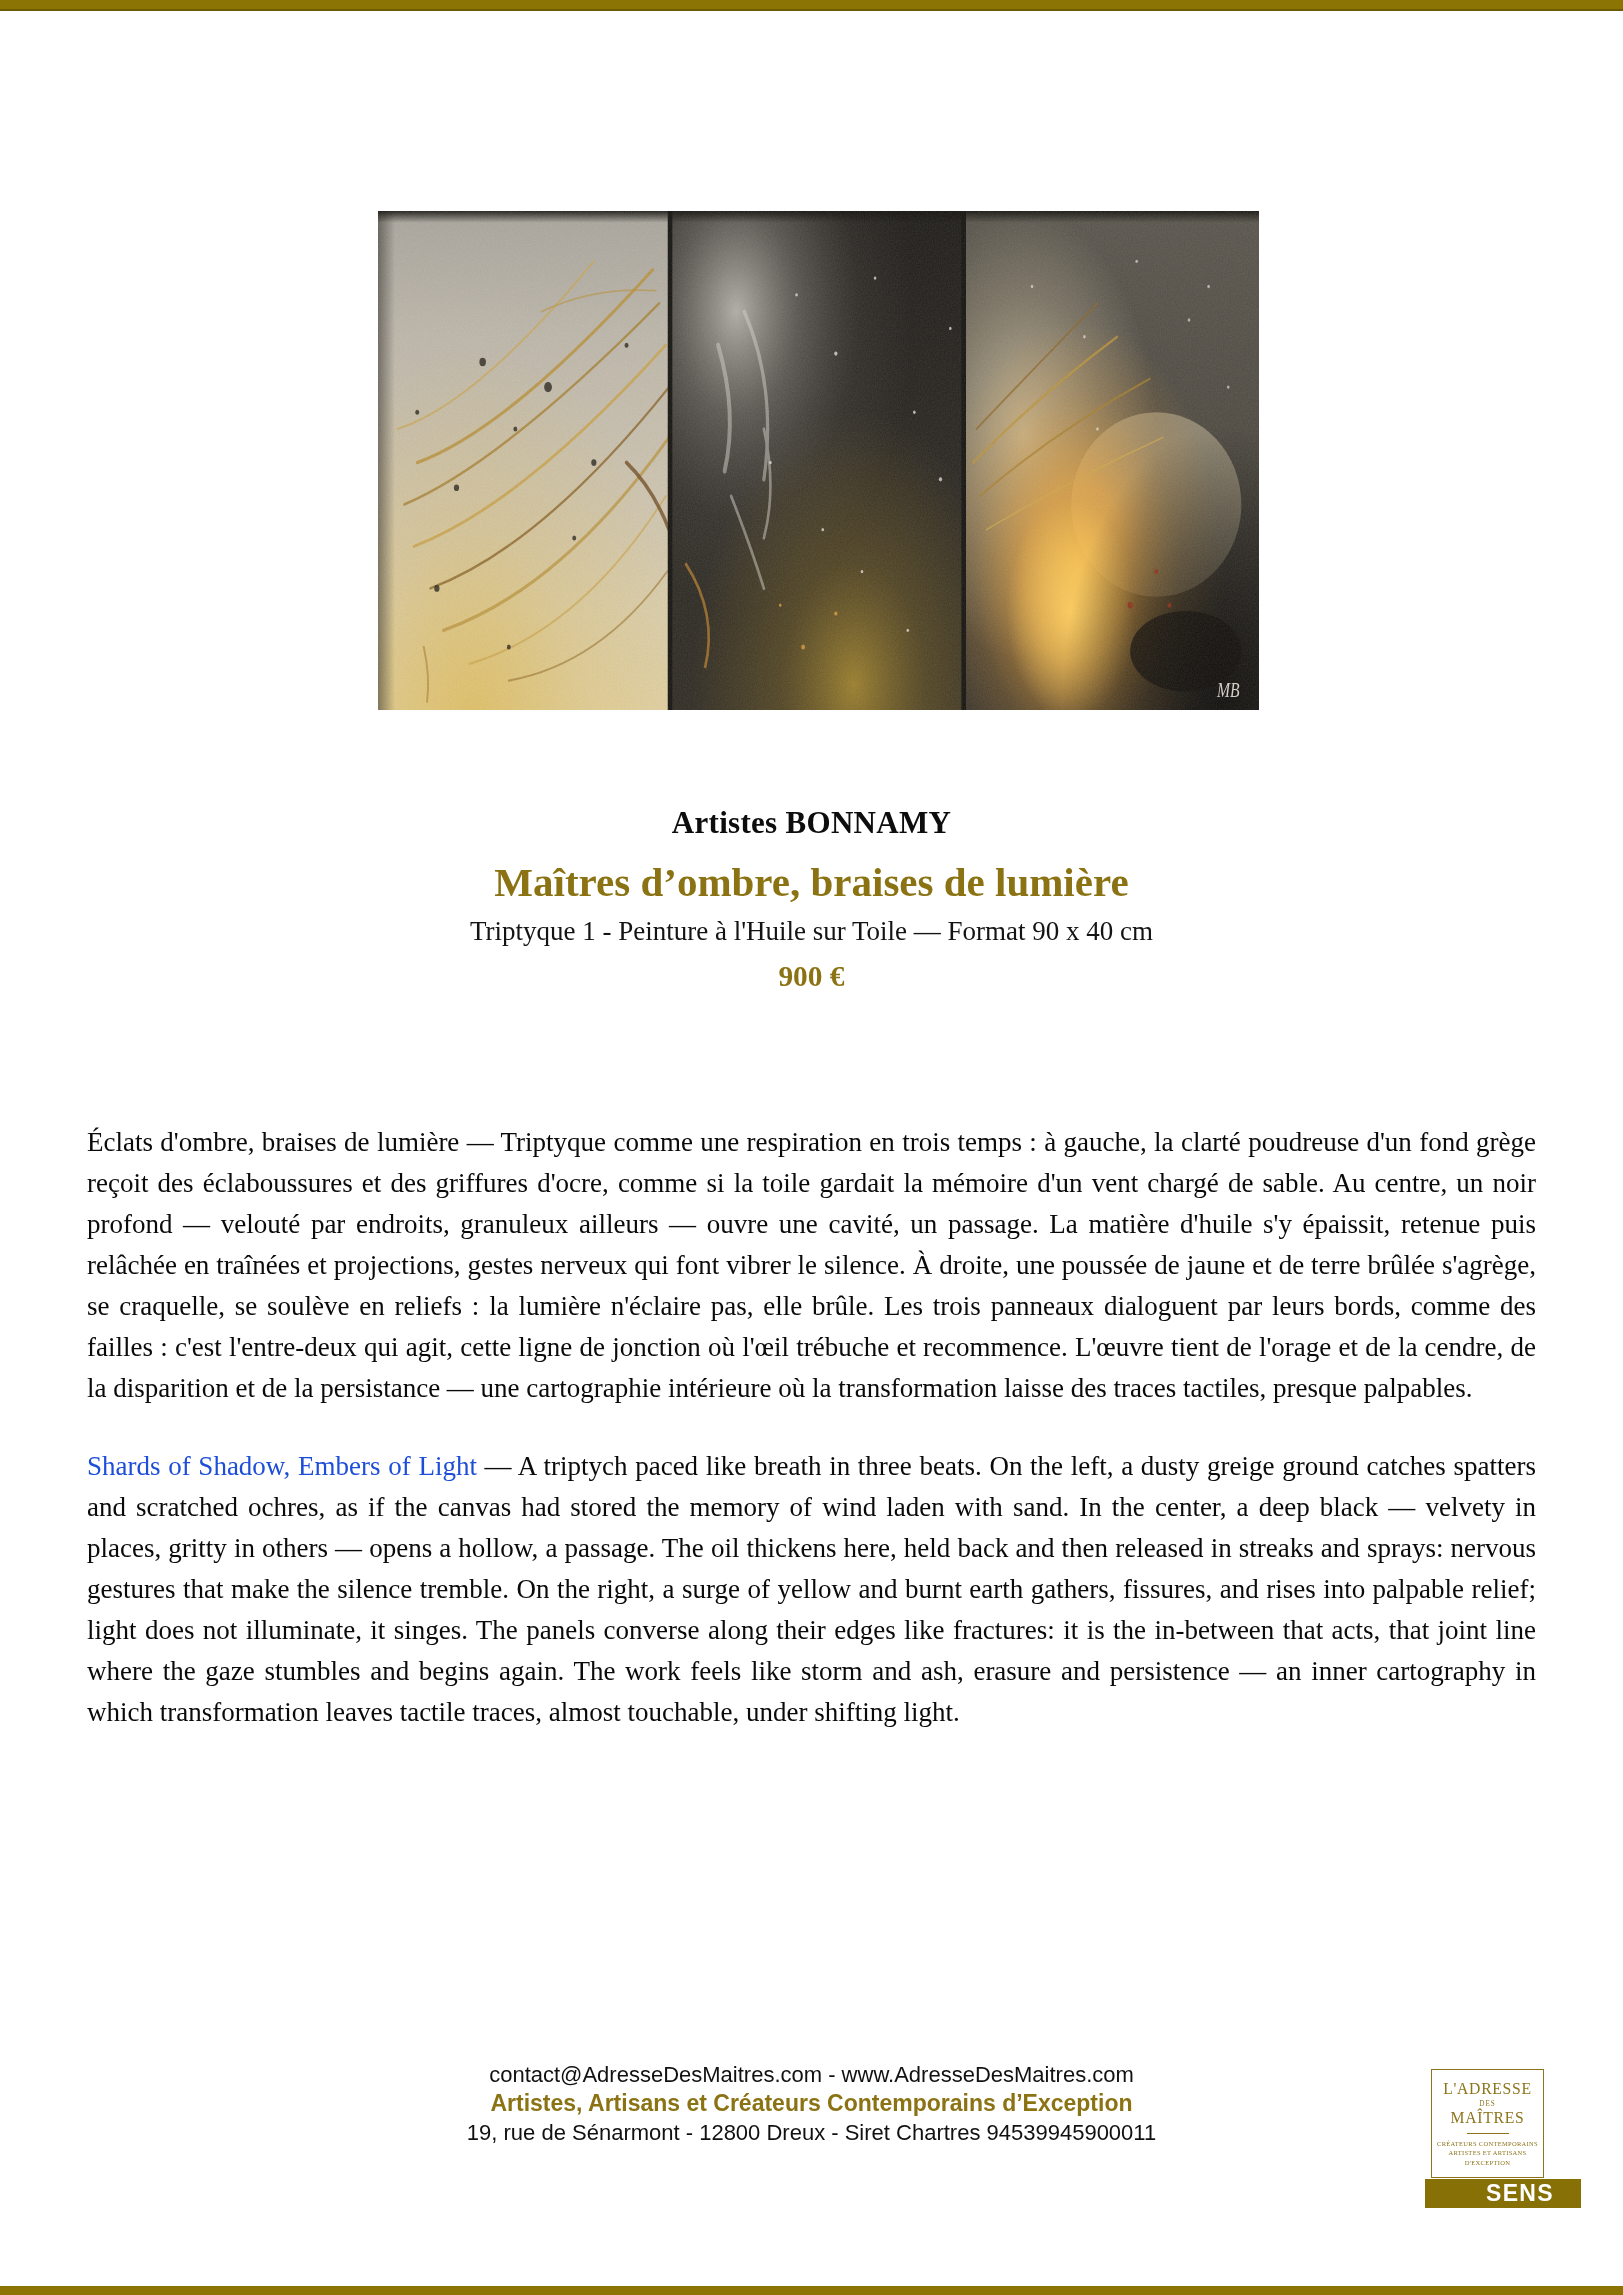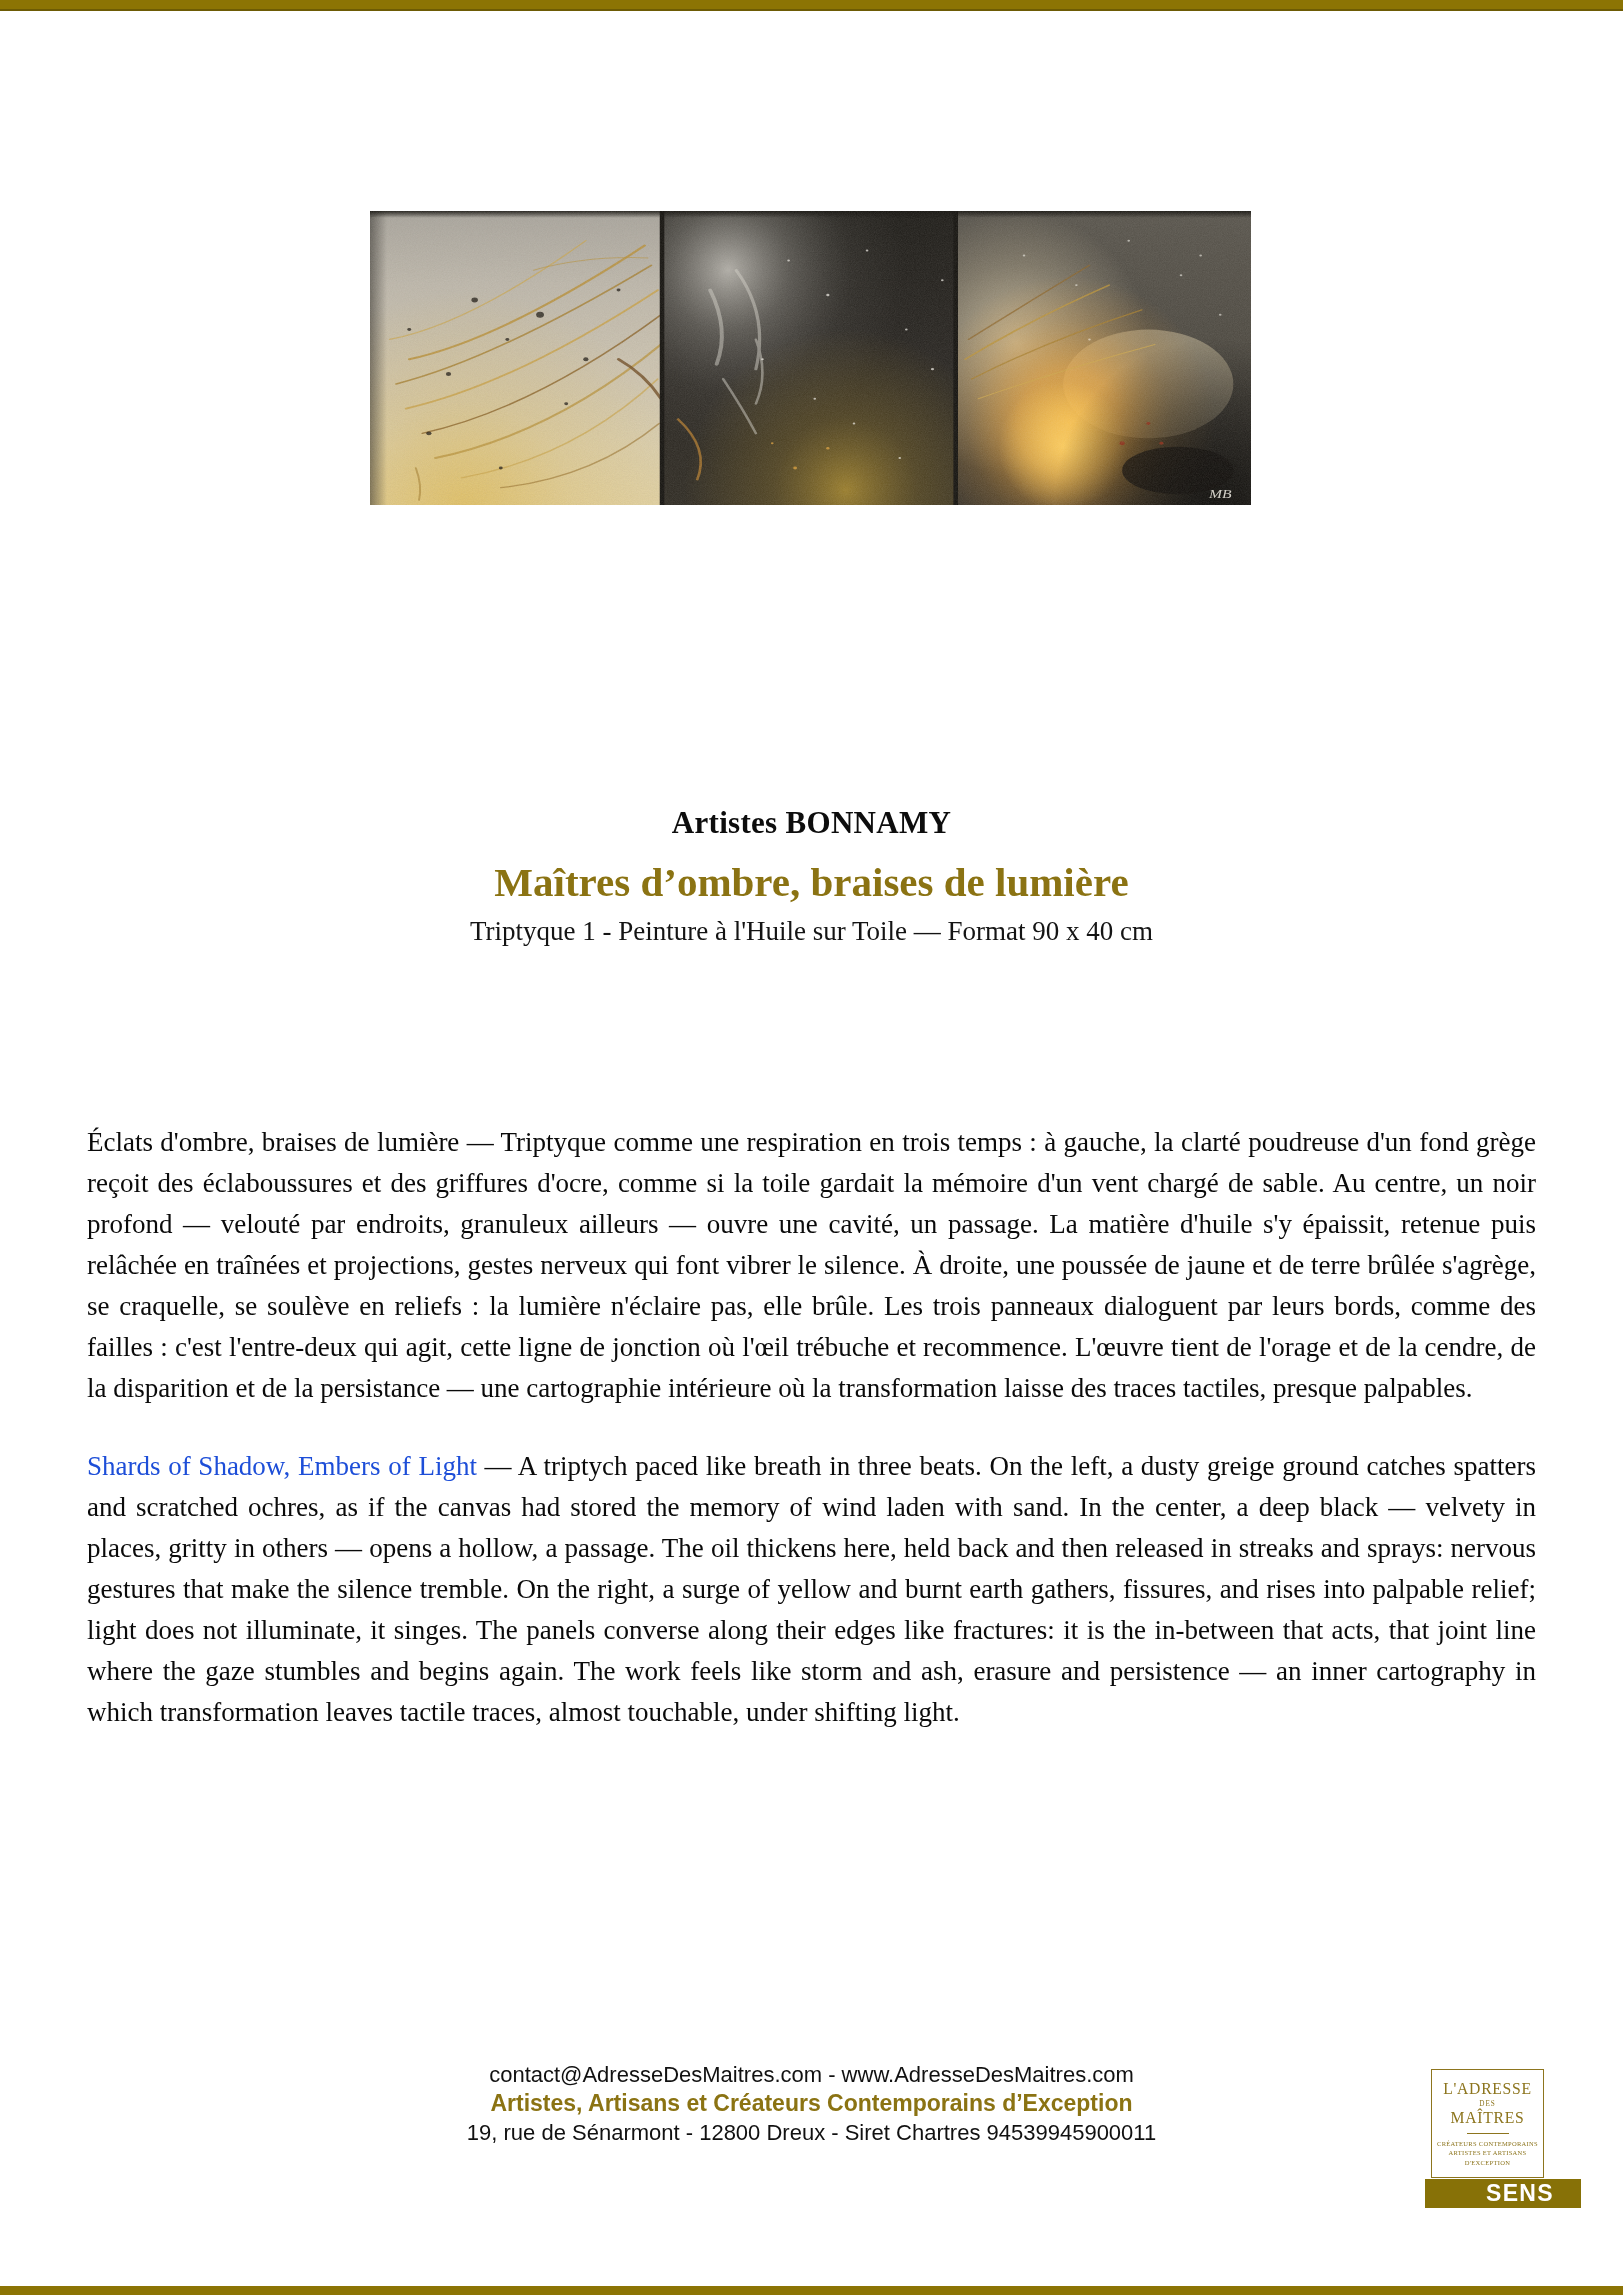--- a/index.html
+++ b/index.html
@@ -16,21 +16,21 @@
     position:absolute; left:0; top:0; width:100%; height:8.5px;
     background:#8C7404; border-bottom:2px solid #6d5b04;
   }
   .bottom-bar {
     position:absolute; left:0; top:2286px; width:100%; height:9.8px;
     background:#8C7404;
   }
 
   
   .painting {
-    position:absolute; left:370px; top:211px; width:881px; height:294px;
+    position:absolute; left:378px; top:211px; width:881px; height:499px;
   }
   .painting svg { display:block; width:100%; height:100%; }
 
   
   .header-block {
     position:absolute; left:0; top:804px; width:100%;
     text-align:center;
   }
   .artist  { font-size:31px; line-height:38px; font-weight:bold; color:#0d0d0d; letter-spacing:0.3px; }
   .title   { margin-top:14.4px; font-size:41px; line-height:52px; font-weight:bold; color:#8B7313; }
@@ -255,20 +255,21 @@
     <rect x="892" y="0" width="7" height="595" fill="#14120e"></rect>
     <rect x="0" y="0" width="1347" height="14" fill="url(#lgTopEdge)"></rect>
     <rect x="0" y="0" width="1347" height="595" filter="url(#grainLight)" opacity=".4"></rect>
   </svg>
 </div>
 
 <div class="header-block">
   <div class="artist">Artistes BONNAMY</div>
   <div class="title">Maîtres d’ombre, braises de lumière</div>
   <div class="details">Triptyque 1 - Peinture à l'Huile sur Toile — Format 90 x 40 cm</div>
+  <div class="price">900 €</div>
 </div>
 
 <div class="body-text">
   <p>Éclats d'ombre, braises de lumière — Triptyque comme une respiration en trois temps : à gauche, la clarté poudreuse d'un fond grège reçoit des éclaboussures et des griffures d'ocre, comme si la toile gardait la mémoire d'un vent chargé de sable. Au centre, un noir profond — velouté par endroits, granuleux ailleurs — ouvre une cavité, un passage. La matière d'huile s'y épaissit, retenue puis relâchée en traînées et projections, gestes nerveux qui font vibrer le silence. À droite, une poussée de jaune et de terre brûlée s'agrège, se craquelle, se soulève en reliefs : la lumière n'éclaire pas, elle brûle. Les trois panneaux dialoguent par leurs bords, comme des failles : c'est l'entre-deux qui agit, cette ligne de jonction où l'œil trébuche et recommence. L'œuvre tient de l'orage et de la cendre, de la disparition et de la persistance — une cartographie intérieure où la transformation laisse des traces tactiles, presque palpables.</p>
   <p><span class="lead-gold">Shards of Shadow, Embers of Light</span><span> — A triptych paced like breath in three beats. On the left, a dusty greige ground catches spatters and scratched ochres, as if the canvas had stored the memory of wind laden with sand. In the center, a deep black — velvety in places, gritty in others — opens a hollow, a passage. The oil thickens here, held back and then released in streaks and sprays: nervous gestures that make the silence tremble. On the right, a surge of yellow and burnt earth gathers, fissures, and rises into palpable relief; light does not illuminate, it singes. The panels converse along their edges like fractures: it is the in-between that acts, that joint line where the gaze stumbles and begins again. The work feels like storm and ash, erasure and persistence — an inner cartography in which transformation leaves tactile traces, almost touchable, under shifting light.</span></p>
 </div>
 
 <div class="footer-text">
   <div class="f-dark">contact@AdresseDesMaitres.com - www.AdresseDesMaitres.com</div>
   <div class="f-gold">Artistes, Artisans et Créateurs Contemporains d’Exception</div>

